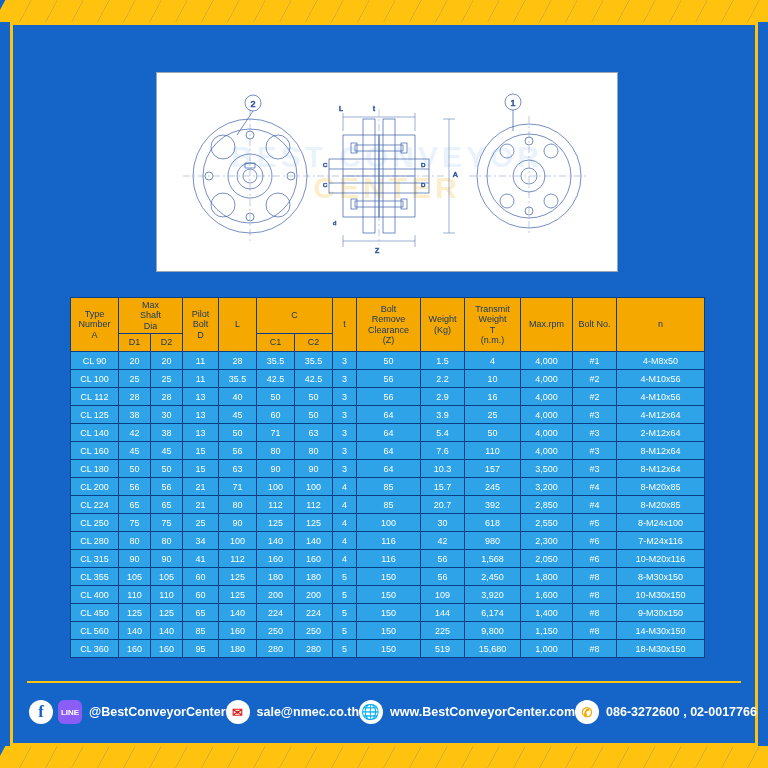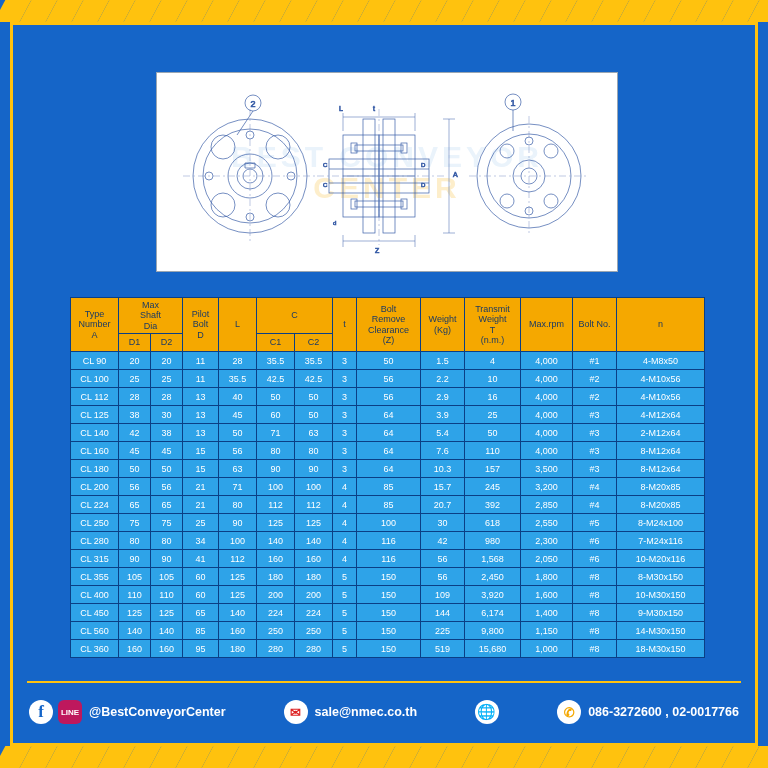--- a/index.html
+++ b/index.html
@@ -123,21 +123,21 @@
     color: #ffffff; font-size: 12.5px; font-weight: bold;
     white-space: nowrap;
   }
   .fic {
     width: 24px; height: 24px; border-radius: 50%;
     display: flex; align-items: center; justify-content: center;
     font-size: 13px; color: #1565c8; background: #ffffff;
     flex: 0 0 auto;
   }
   .fic.fb { background: #ffffff; color: #1565c8; font-weight: bold; font-family: "Liberation Serif", serif; font-size: 17px; }
-  .fic.line { background: #be185d; color: #ffffff; font-size: 8px; font-weight: bold; border-radius: 6px; }
+  .fic.line { background: #8b5cf6; color: #ffffff; font-size: 8px; font-weight: bold; border-radius: 6px; }
   .fic.mail { background: #ffffff; color: #d22; font-size: 13px; }
   .fic.web { background: #ffffff; color: #1565c8; font-size: 15px; }
   .fic.tel { background: #ffffff; color: #f5a800; font-size: 13px; }
   .fgroup { display: flex; align-items: center; gap: 5px; }
 </style>
 </head>
 <body>
 
 <div class="chev-band top">
     <div class="chev" style="left: 0px;"></div>
@@ -655,20 +655,21 @@
           <span class="fic line">LINE</span>
         </span>
         <span>@BestConveyorCenter</span>
       </div>
       <div class="fitem">
         <span class="fic mail">✉</span>
         <span>sale@nmec.co.th</span>
       </div>
       <div class="fitem">
         <span class="fic web">🌐</span>
+        <span>www.BestConveyorCenter.com</span>
       </div>
       <div class="fitem">
         <span class="fic tel">✆</span>
         <span>086-3272600 , 02-0017766</span>
       </div>
     </div>
   </div>
 </div>
 
 </body></html>

